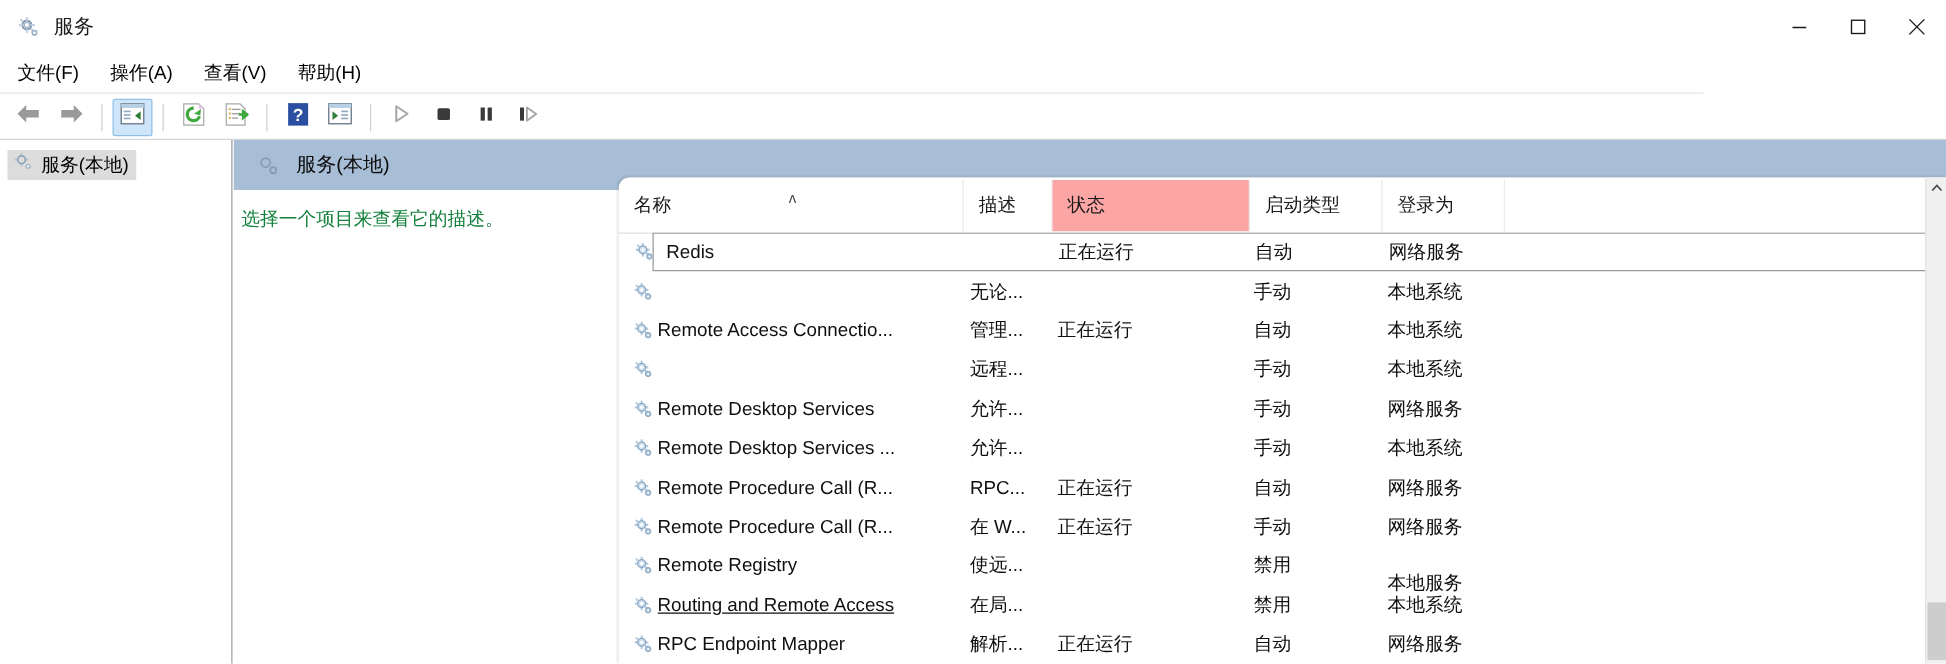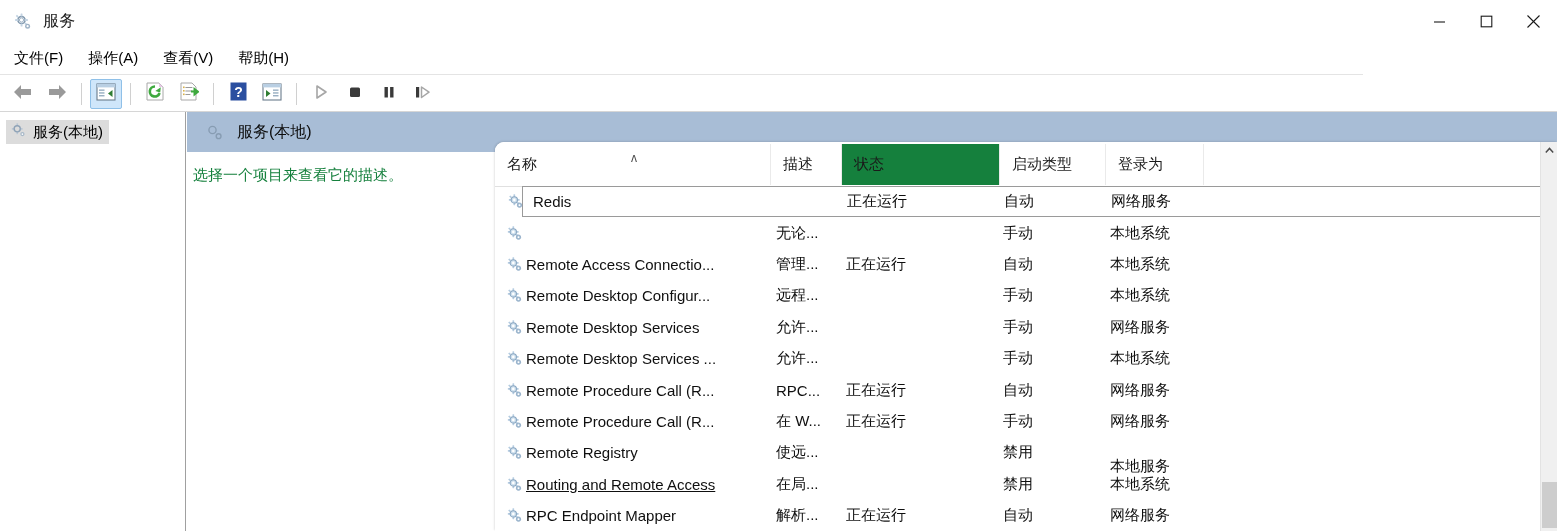--- a/index.html
+++ b/index.html
@@ -198,21 +198,21 @@
     display: flex;
     align-items: center;
     font-size: 15px;
     color: #1a1a1a;
     box-sizing: border-box;
     cursor: default;
     border-right: 1px solid #eaeaea;
     padding-left: 12px;
     white-space: nowrap;
   }
-  .colhdr.hl { background: #15803d; }
+  .colhdr.hl { background: #fca5a5; }
   .sortcaret {
     position: absolute;
     top: 8px;
     font-size: 12px;
     color: #4a4a4a;
     line-height: 1;
   }
 
   .rows {
     position: absolute;
@@ -592,21 +592,20 @@
                     <rect x="11.9" y="7.1" width="3" height="2" rx="0.5"></rect>
                     <rect x="3.1" y="3.1" width="2" height="2.6" rx="0.5" transform="rotate(-45 4.1 4.4)"></rect>
                     <rect x="11.9" y="10.6" width="2" height="2.6" rx="0.5" transform="rotate(-45 12.9 11.9)"></rect>
                   </g>
                   <circle cx="8.6" cy="8.1" r="3.7" fill="#cfe0ee" stroke="#8aa7c2" stroke-width="1.3"></circle>
                   <circle cx="8.6" cy="8.1" r="1.5" fill="#ffffff"></circle>
                   <circle cx="14.7" cy="14.3" r="2.6" fill="#a9c1d6" stroke="#8aa7c2" stroke-width="0.9"></circle>
                   <circle cx="14.7" cy="14.3" r="1" fill="#ffffff"></circle>
                 </svg>
               </span>
-              <span class="cell c-name" style="left: 31px; width: 250px;">Remote Desktop Configur...</span>
               <span class="cell c-description" style="left: 281px; width: 66px;">远程...</span>
               <span class="cell c-status" style="left: 351px; width: 150px;"></span>
               <span class="cell c-startup" style="left: 508px; width: 100px;">手动</span>
               <span class="cell c-logon" style="left: 615px; width: 100px;">本地系统</span>
             </div>
             <div class="row">
               <span class="rowicon">
                 <svg width="17" height="17" viewBox="0 0 20 20">
                   <g fill="#b4cbe0">
                     <rect x="7.6" y="1.6" width="2" height="3" rx="0.5"></rect>

